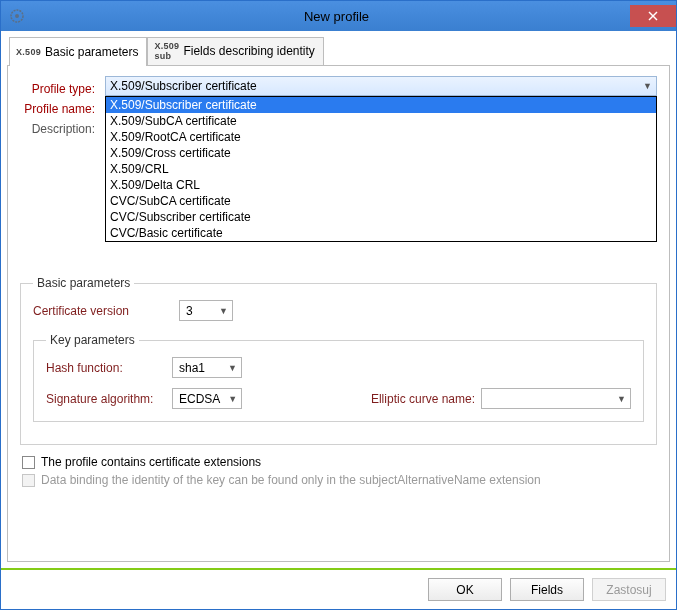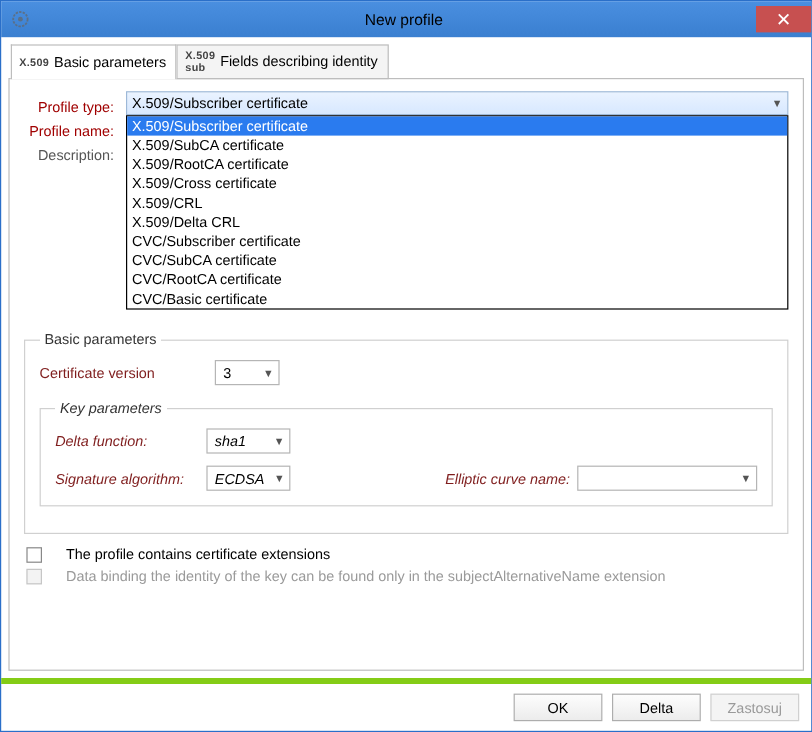--- a/index.html
+++ b/index.html
@@ -140,21 +140,20 @@
     margin:0 0 10px 0;
     padding:10px 12px 12px 12px;
   }
   legend {
     font-size:12px;
     color:#333;
     padding:0 4px;
   }
   fieldset.inner {
     margin-top:12px;
-    font-style:italic;
   }
   .frow {
     display:flex;
     align-items:center;
     margin-bottom:10px;
     gap:6px;
   }
   .flabel {
     color:#7f1d1d;
     font-size:12px;
@@ -169,33 +168,33 @@
     justify-content:space-between;
     padding:0 4px 0 6px;
     font-size:12px;
     cursor:pointer;
     min-width:70px;
   }
   .select .caret { font-size:9px; color:#555; padding-left:8px;}
   .checkrow {
     display:flex;
     align-items:center;
-    gap:20px;
+    gap:6px;
     margin:4px 0 2px 2px;
     font-size:12px;
   }
   .checkbox {
     width:13px; height:13px;
     border:1px solid #888;
     background:#fff;
   }
   .checkrow.disabled { color:#9a9a9a; }
   .checkrow.disabled .checkbox { border-color:#c6c6c6; background:#f3f3f3; }
   .button-bar {
-    border-top:5px solid #84cc16;
+    border-top:2px solid #84cc16;
     padding:8px 10px;
     display:flex;
     justify-content:flex-end;
     gap:8px;
   }
   .btn {
     min-width:74px;
     height:23px;
     border:1px solid #adadad;
     background: linear-gradient(#fdfdfd,#ececec);
@@ -254,23 +253,22 @@
         </div>
       </div>
 
       <div class="dropdown" id="profile-type-dropdown">
           <div class="opt selected">X.509/Subscriber certificate</div>
           <div class="opt">X.509/SubCA certificate</div>
           <div class="opt">X.509/RootCA certificate</div>
           <div class="opt">X.509/Cross certificate</div>
           <div class="opt">X.509/CRL</div>
           <div class="opt">X.509/Delta CRL</div>
+          <div class="opt">CVC/SubCA certificate</div>
           <div class="opt">CVC/Subscriber certificate</div>
-          <div class="opt">CVC/SubCA certificate</div>
-          <div class="opt">CVC/RootCA certificate</div>
           <div class="opt">CVC/Basic certificate</div>
         </div>
 
       <div class="row" style="margin-top:6px;">
         <div class="label">Profile name:</div>
       </div>
       <div class="row">
         <div class="label gray">Description:</div>
       </div>
 
@@ -282,21 +280,21 @@
           <div class="select" style="min-width:54px;">
             <span>3</span>
             <span class="caret">▼</span>
           </div>
         </div>
 
         <fieldset class="inner">
           <legend>Key parameters</legend>
 
           <div class="frow">
-            <div class="flabel" style="width:120px;">Delta function:</div>
+            <div class="flabel" style="width:120px;">Hash function:</div>
             <div class="select">
               <span>sha1</span>
               <span class="caret">▼</span>
             </div>
           </div>
 
           <div class="frow" style="margin-bottom:0;">
             <div class="flabel" style="width:120px;">Signature algorithm:</div>
             <div class="select">
               <span>ECDSA</span>
@@ -319,16 +317,16 @@
       <div class="checkrow disabled">
         <div class="checkbox"></div>
         <span>Data binding the identity of the key can be found only in the subjectAlternativeName extension</span>
       </div>
 
     </div>
   </div>
 
   <div class="button-bar">
     <div class="btn">OK</div>
-    <div class="btn">Delta</div>
+    <div class="btn">Fields</div>
     <div class="btn disabled">Zastosuj</div>
   </div>
 </div>
 
 </body></html>

